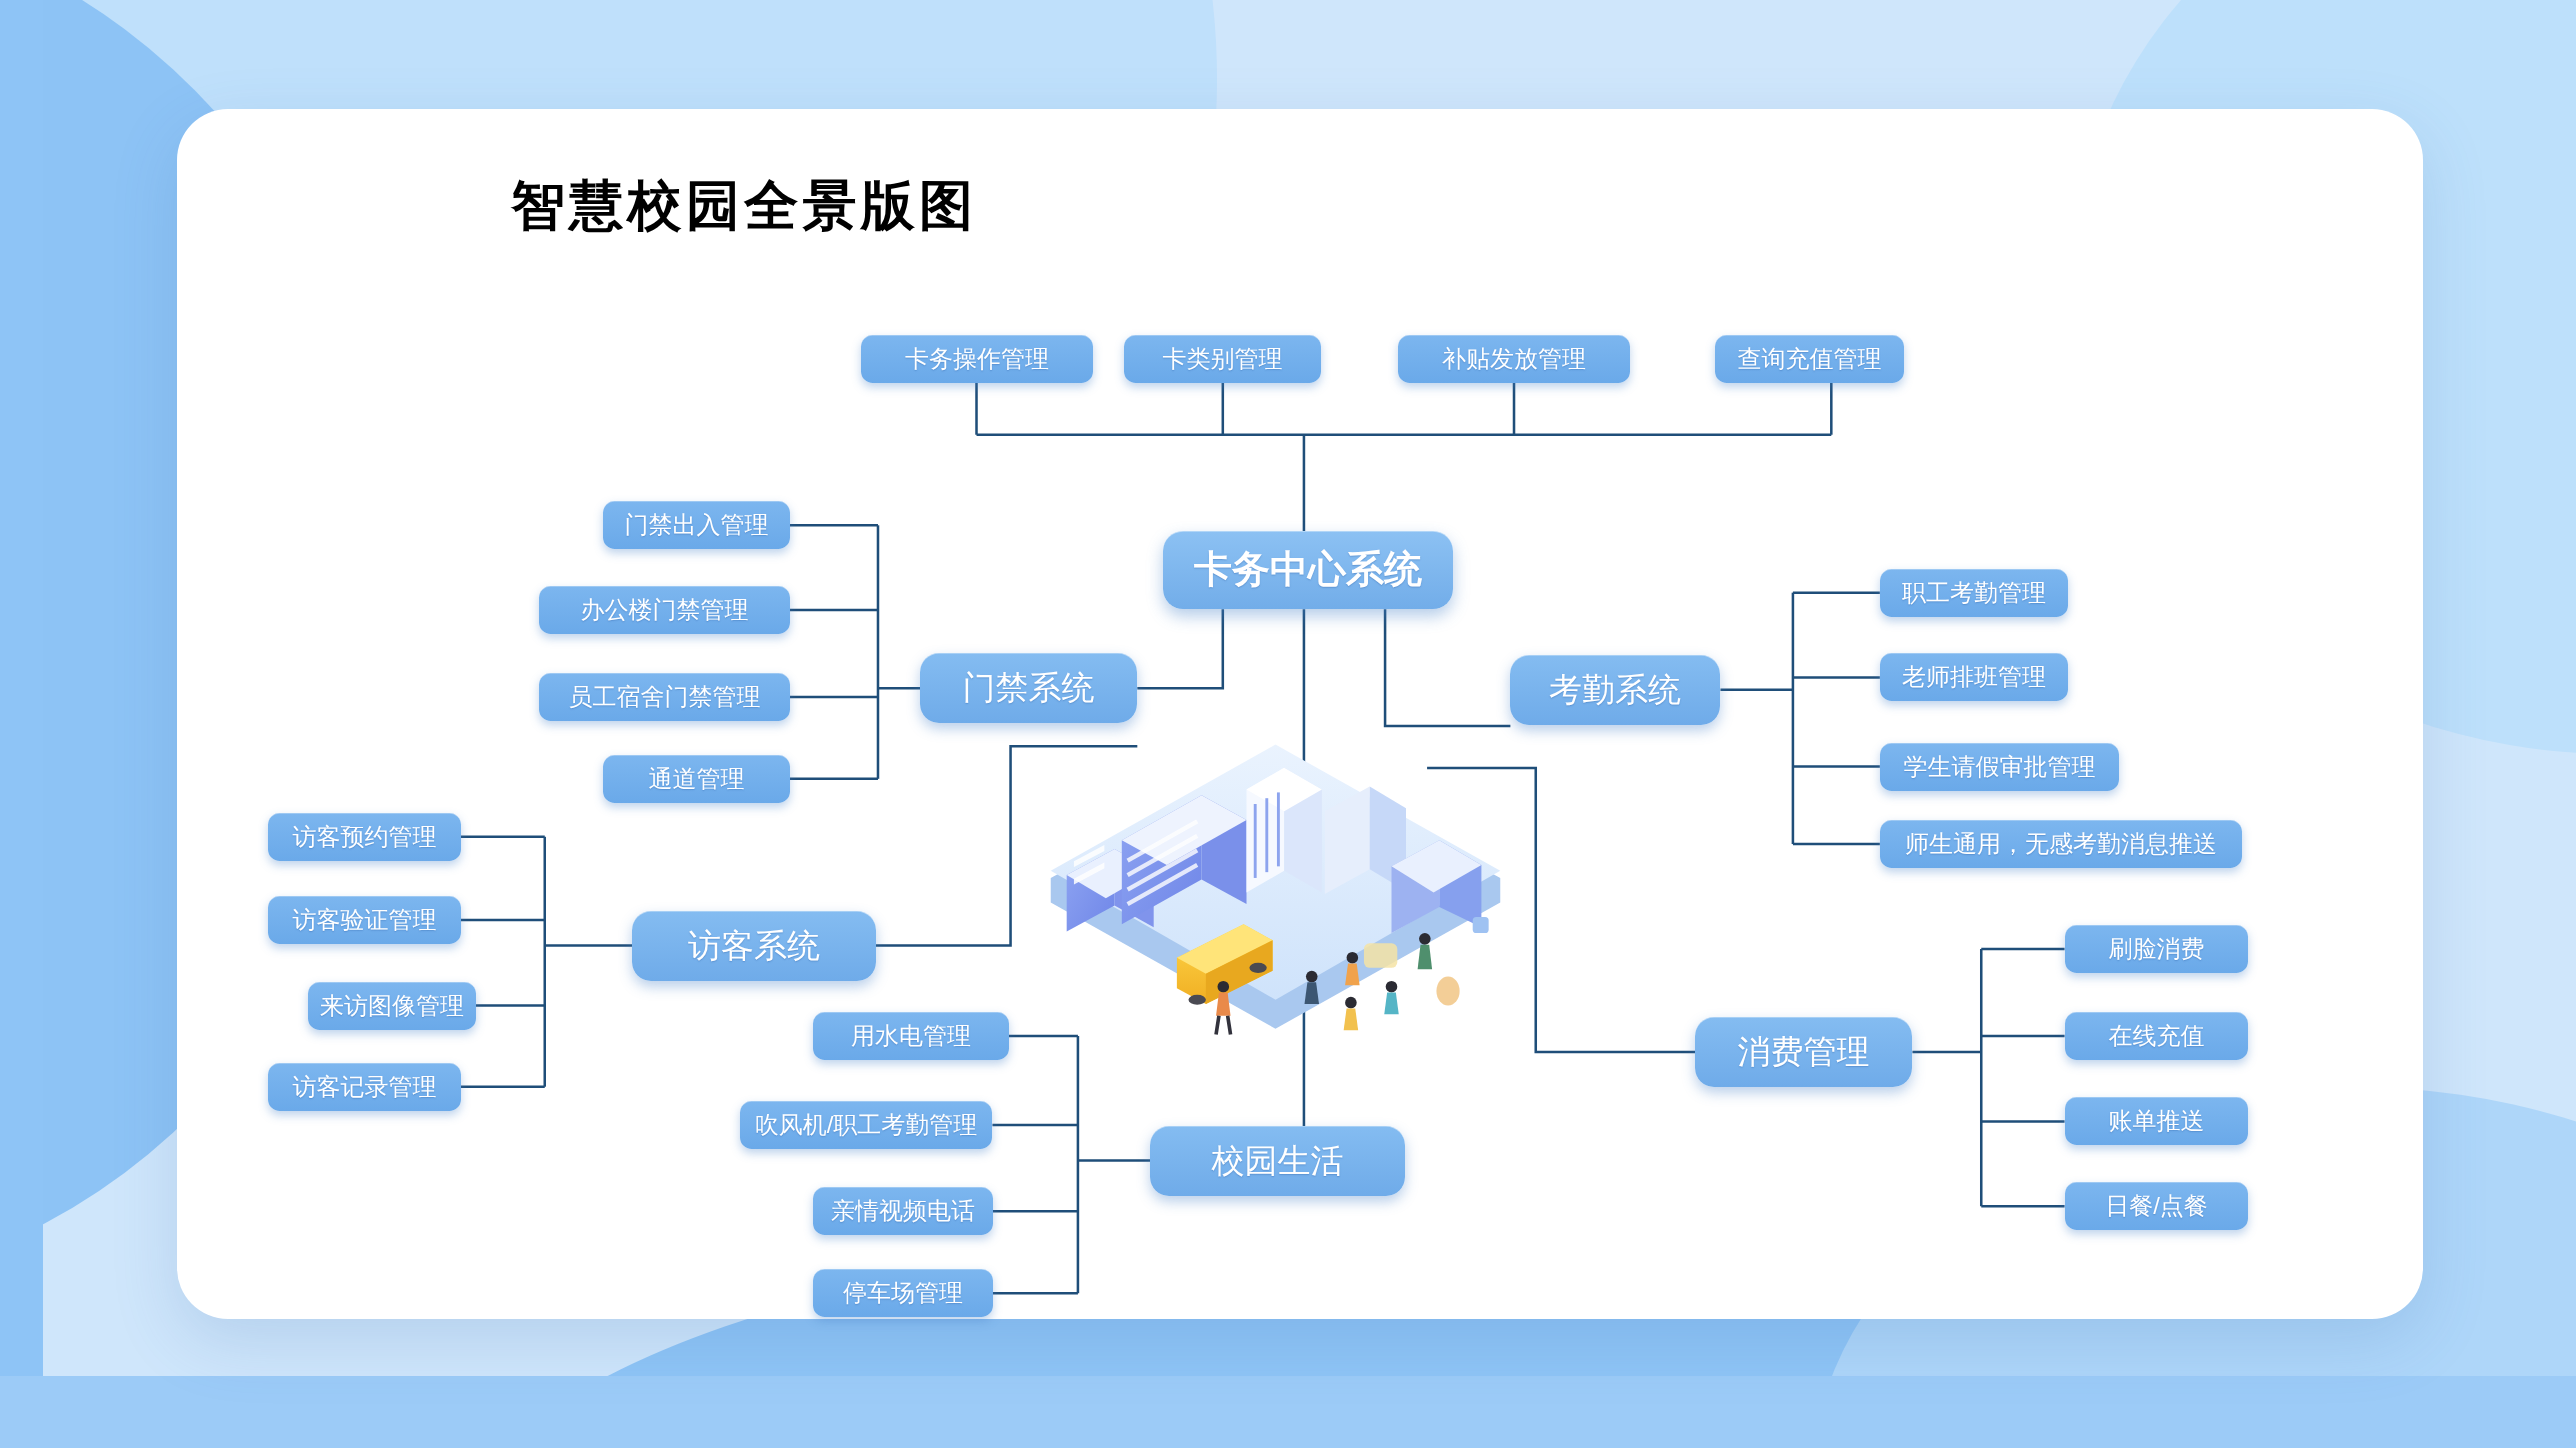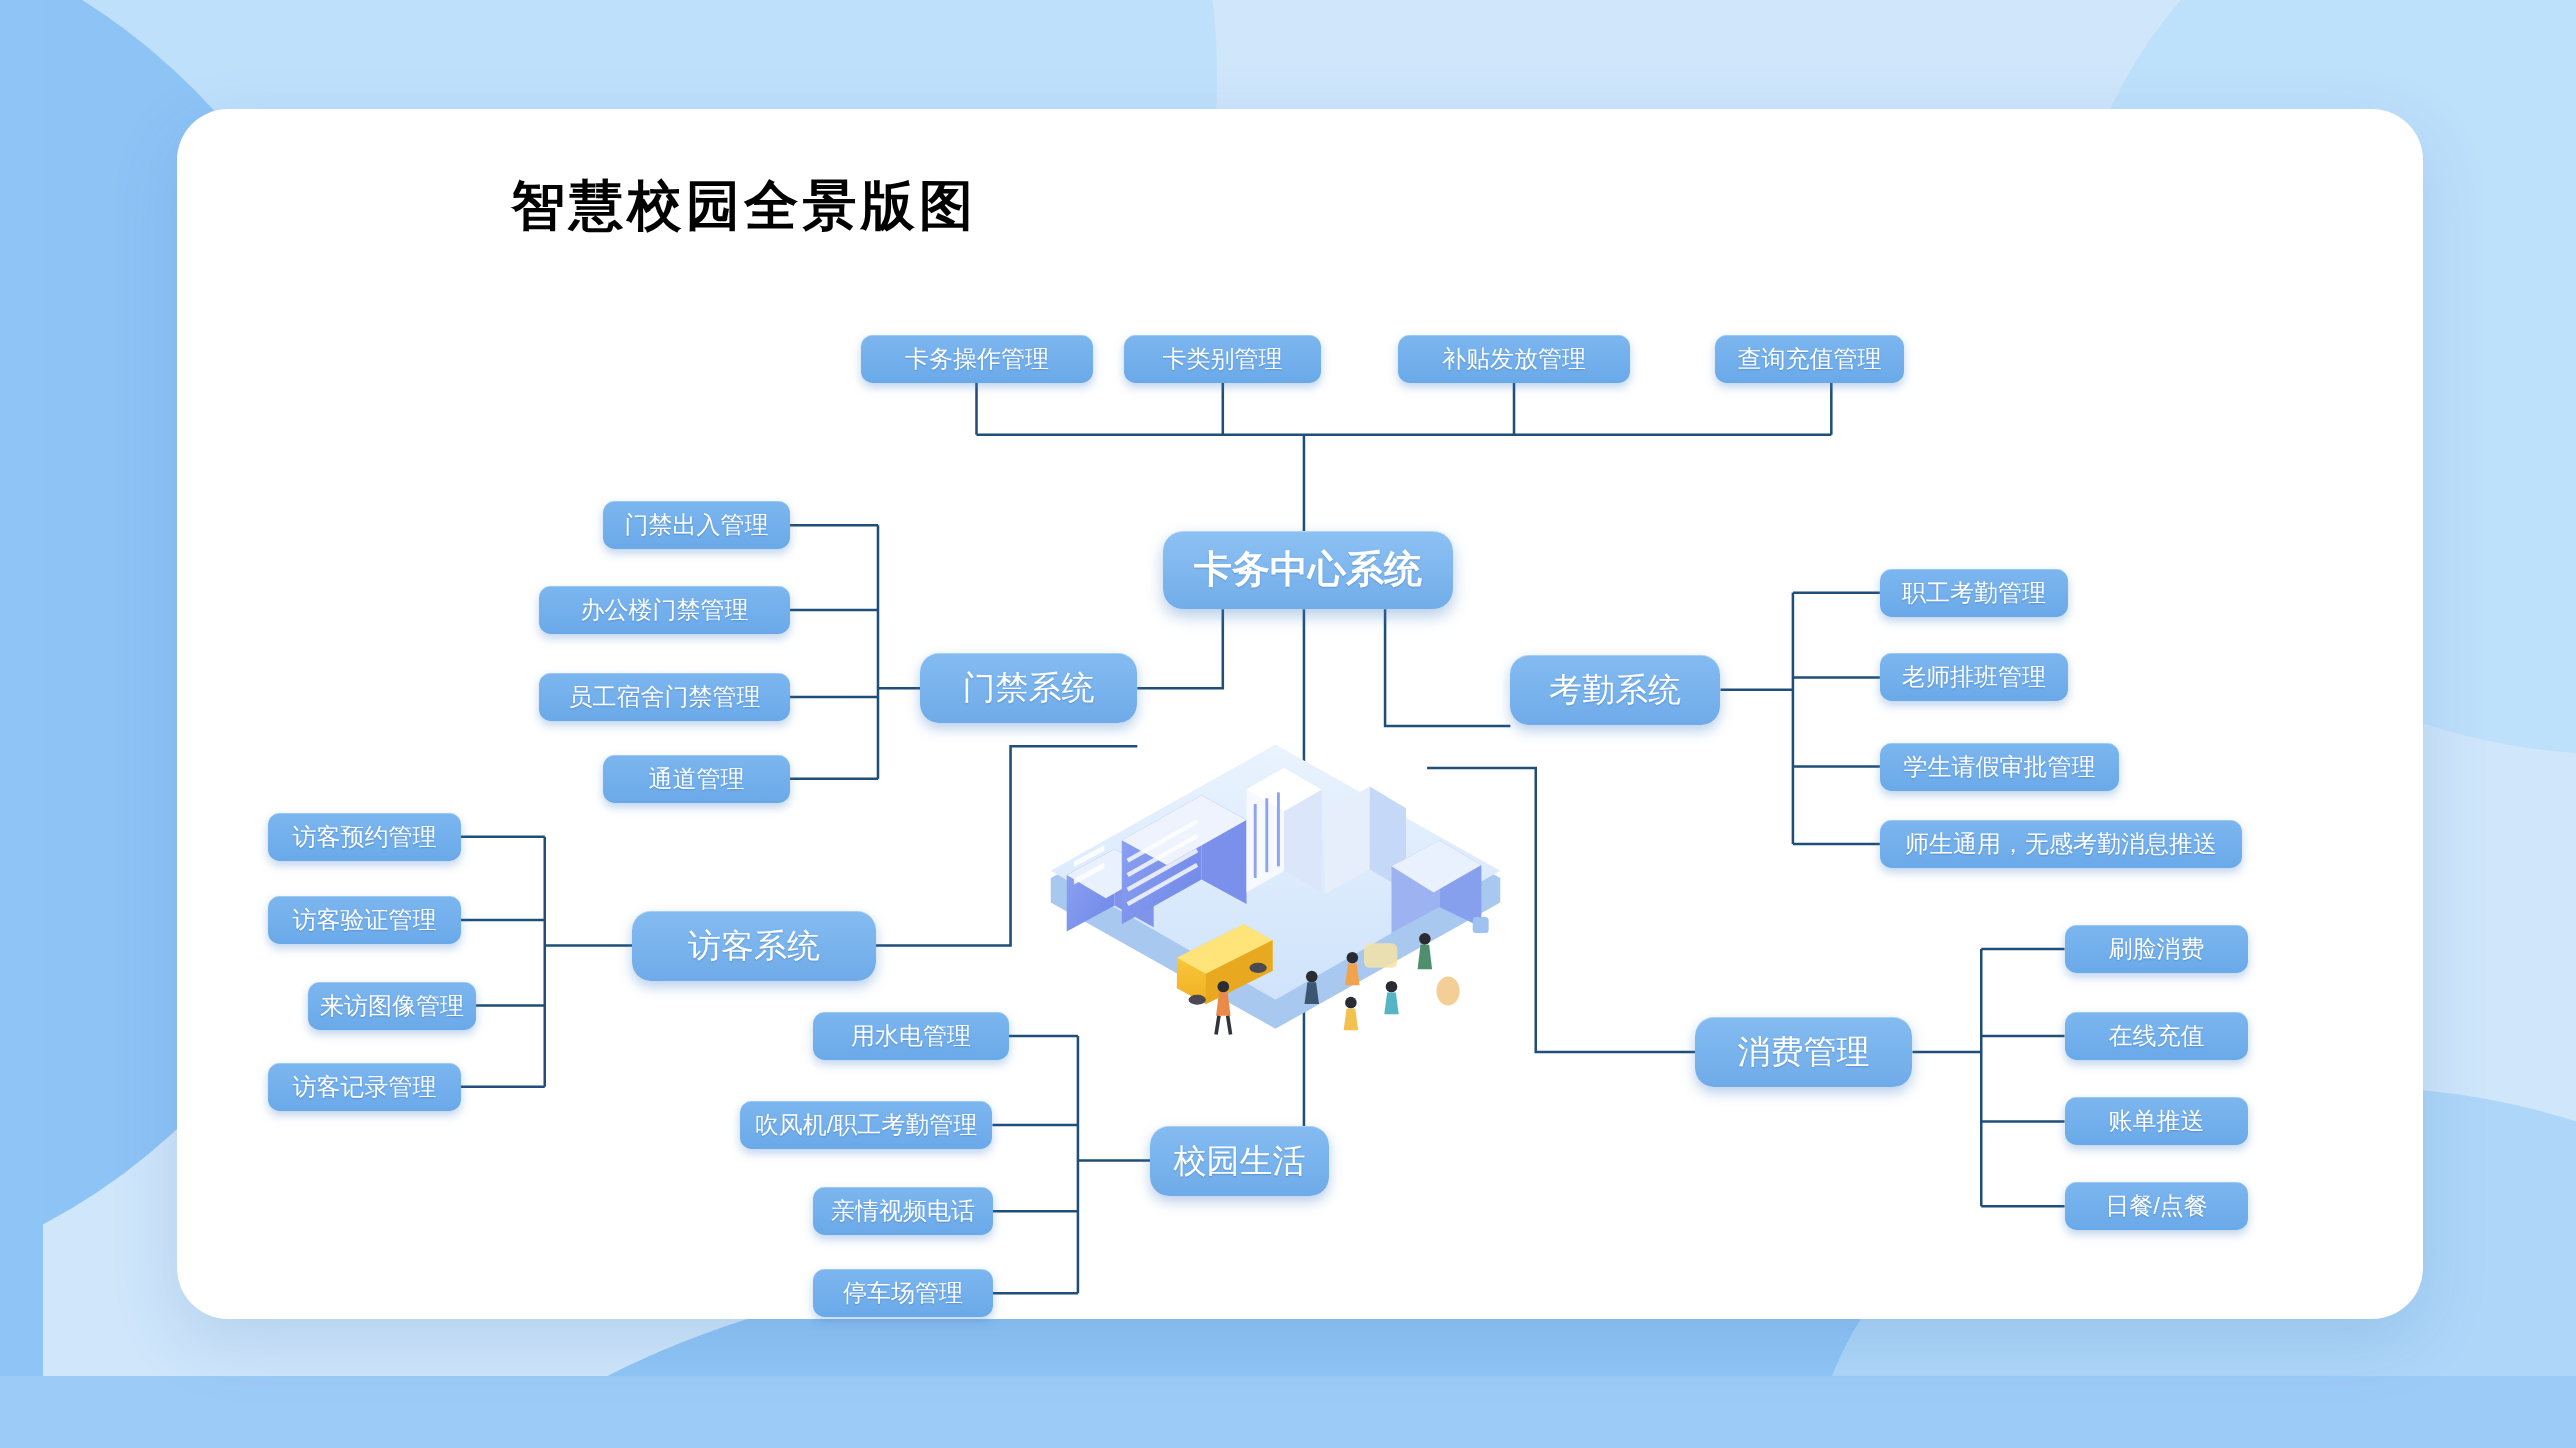--- a/index.html
+++ b/index.html
@@ -295,21 +295,21 @@
 <div class="node leaf" style="left:268px;top:896px;width:193px;">
     <span>访客验证管理</span>
   </div>
 <div class="node leaf" style="left:268px;top:982px;width:168px;margin-left:40px;">
     <span>来访图像管理</span>
   </div>
 <div class="node leaf" style="left:268px;top:1063px;width:193px;">
     <span>访客记录管理</span>
   </div>
 
-<div class="node branch" style="left:1150px;top:1126px;width:179px;">
+<div class="node branch" style="left:1150px;top:1126px;width:255px;">
     <span>校园生活</span>
   </div>
 <div class="node leaf" style="left:813px;top:1012px;width:196px;">
     <span>用水电管理</span>
   </div>
 <div class="node leaf" style="left:740px;top:1101px;width:252px;">
     <span>吹风机/职工考勤管理</span>
   </div>
 <div class="node leaf" style="left:813px;top:1187px;width:180px;">
     <span>亲情视频电话</span>

